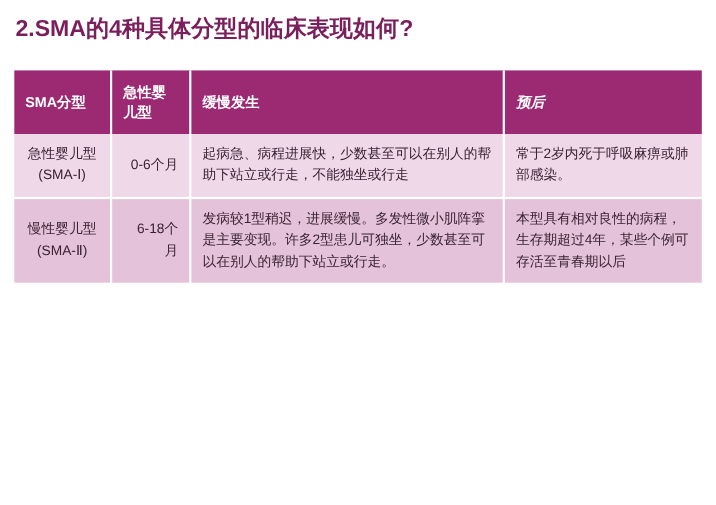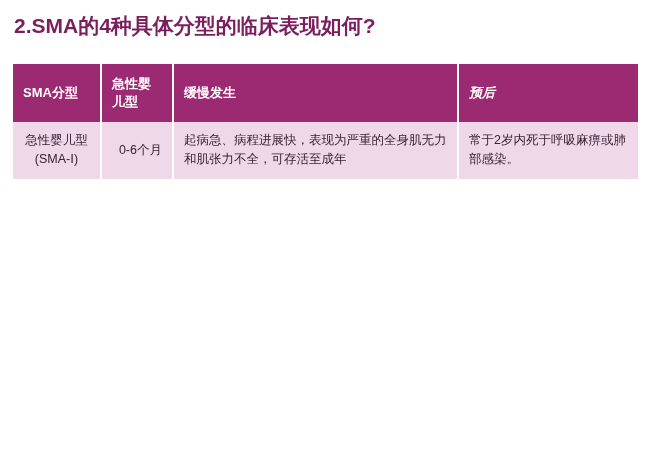--- a/index.html
+++ b/index.html
@@ -105,19 +105,28 @@
         <th>预后</th>
       </tr>
     </thead>
     <tbody>
       <tr class="row-a">
         <td class="c-type">
           <span class="sub">急性婴儿型</span>
           <span class="sub">(SMA-Ⅰ)</span>
         </td>
         <td class="c-age">0-6个月</td>
-        <td class="c-manifest">起病急、病程进展快，表现为严重的全身肌无力和肌张力不全，可存活至成年</td>
+        <td class="c-manifest">起病急、病程进展快，少数甚至可以在别人的帮助下站立或行走，不能独坐或行走</td>
         <td class="c-prognosis">常于2岁内死于呼吸麻痹或肺部感染。</td>
+      </tr>
+      <tr class="row-b">
+        <td class="c-type">
+          <span class="sub">慢性婴儿型</span>
+          <span class="sub">(SMA-Ⅱ)</span>
+        </td>
+        <td class="c-age">6-18个月</td>
+        <td class="c-manifest">发病较1型稍迟，进展缓慢。多发性微小肌阵挛是主要变现。许多2型患儿可独坐，少数甚至可以在别人的帮助下站立或行走。</td>
+        <td class="c-prognosis">本型具有相对良性的病程，生存期超过4年，某些个例可存活至青春期以后</td>
       </tr>
     </tbody>
   </table>
 
 </div>
 
 </body></html>

